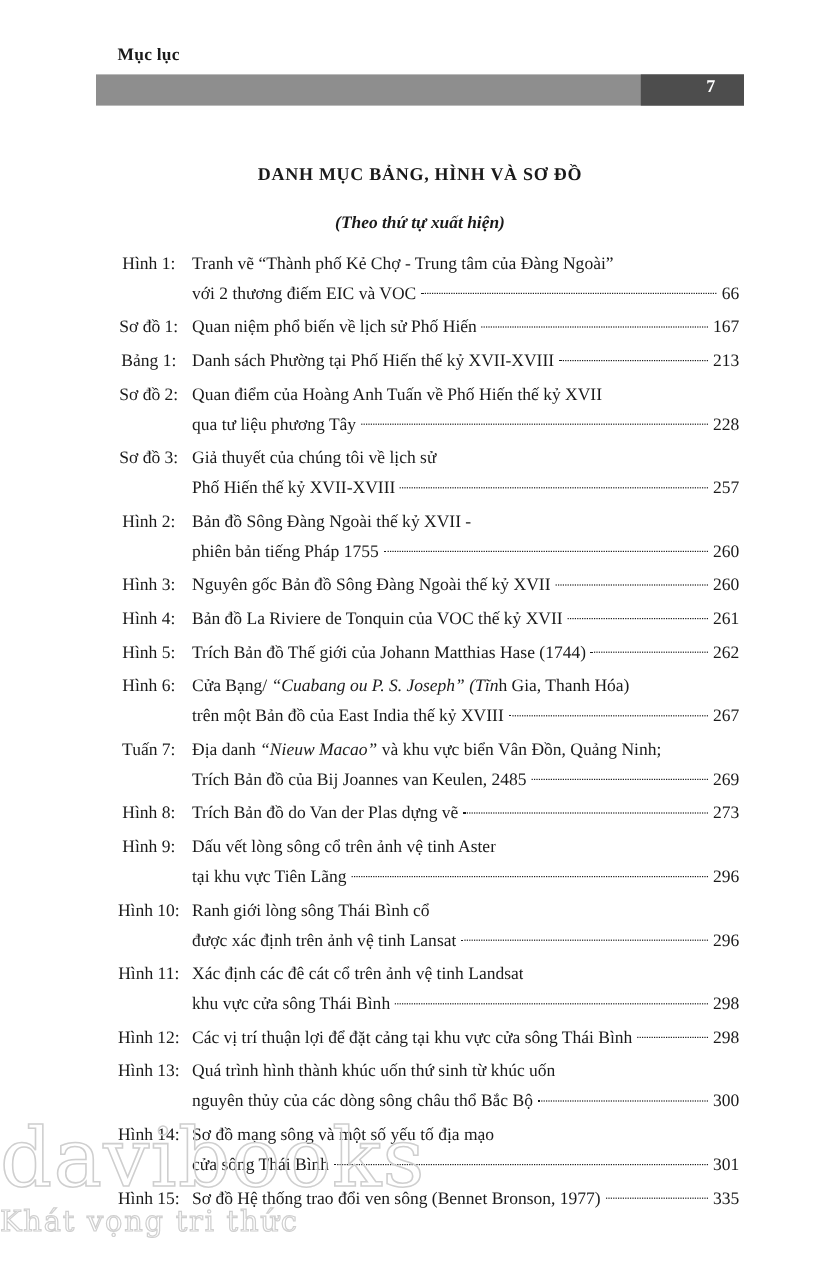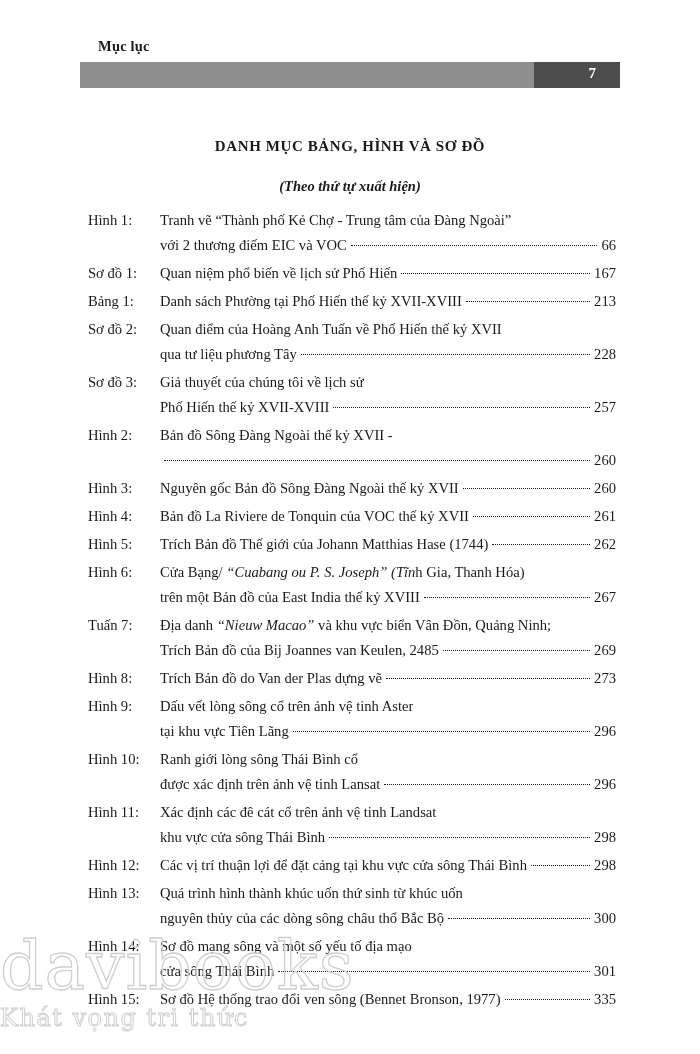--- a/index.html
+++ b/index.html
@@ -105,20 +105,21 @@
     display: flex;
     align-items: baseline;
     font-size: 14.6px;
     line-height: 25px;
     white-space: nowrap;
   }
   .toc-label {
     width: 72px;
     flex: 0 0 72px;
     font-size: 14.6px;
+    text-align: center;
   }
   .toc-text {
     flex: 0 1 auto;
     overflow: hidden;
     text-overflow: clip;
   }
   .toc-text em { font-style: italic; }
   .dots {
     flex: 1 1 auto;
     margin: 0 2px 0 4px;
@@ -226,20 +227,21 @@
           <span class="dots"></span>
           <span class="toc-page">257</span>
         </div>
       </div>
       <div class="toc-entry">
         <div class="toc-line">
           <span class="toc-label">Hình 2:</span>
           <span class="toc-text">Bản đồ Sông Đàng Ngoài thế kỷ XVII -</span>
         </div>
         <div class="toc-line toc-cont">
+          <span class="toc-text">phiên bản tiếng Pháp 1755</span>
           <span class="dots"></span>
           <span class="toc-page">260</span>
         </div>
       </div>
       <div class="toc-entry">
         <div class="toc-line">
           <span class="toc-label">Hình 3:</span>
           <span class="toc-text">Nguyên gốc Bản đồ Sông Đàng Ngoài thế kỷ XVII</span>
           <span class="dots"></span>
           <span class="toc-page">260</span>

